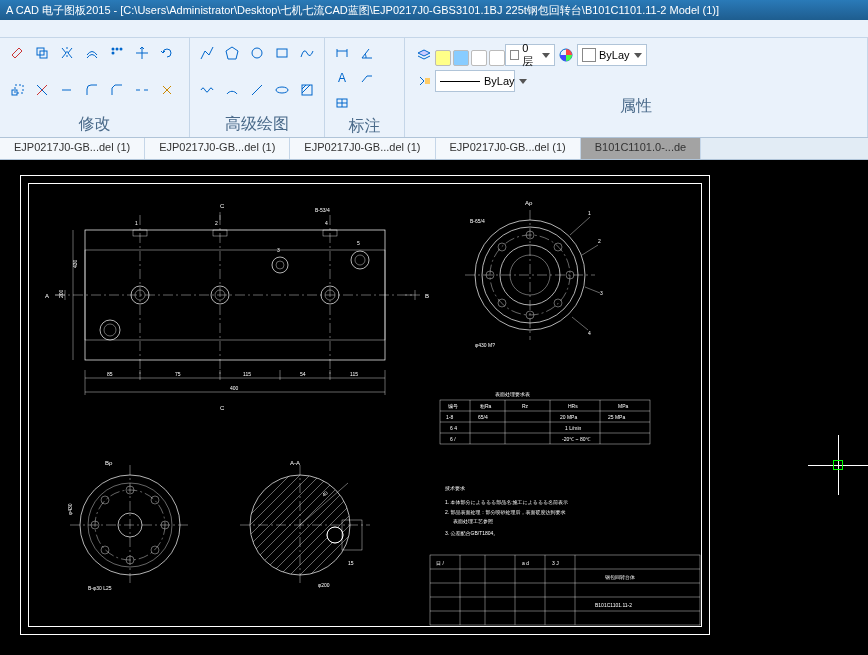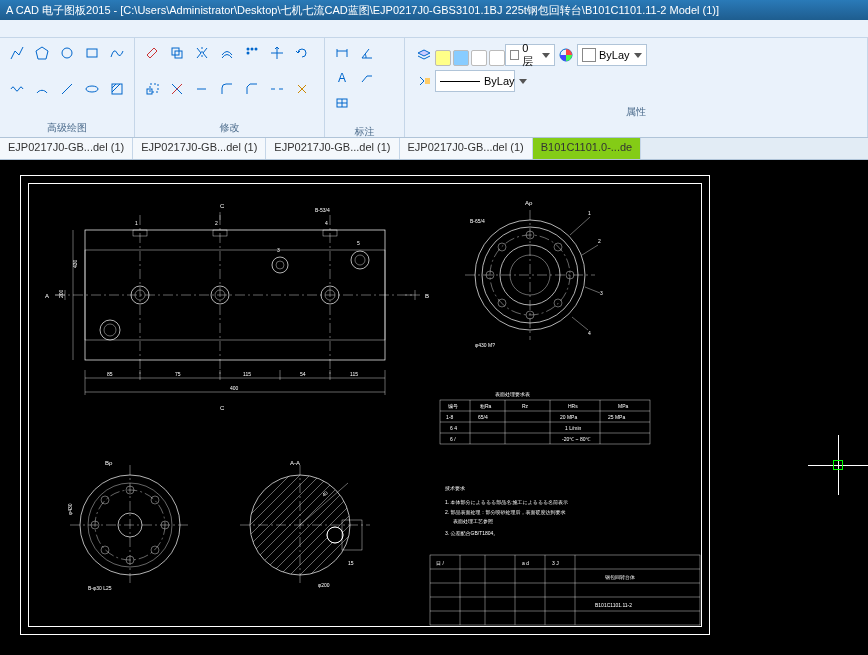--- a/index.html
+++ b/index.html
@@ -5,36 +5,36 @@
 * { margin: 0; padding: 0; box-sizing: border-box; font-family: "Microsoft YaHei", Arial, sans-serif; }
 body { width: 868px; height: 655px; overflow: hidden; background: #fff; }
 
 .title-bar { background: linear-gradient(#2a7ab8, #1e5d8f); color: #fff; font-size: 11px; padding: 3px 6px; height: 20px; white-space: nowrap; overflow: hidden; }
 
 .menu-bar { background: #eaf2fb; border-bottom: 1px solid #c5d6e8; height: 18px; display: flex; align-items: center; padding-left: 8px; font-size: 11px; color: #333; }
 
 .ribbon { background: #eaf2fb; border-bottom: 1px solid #b0c4d8; height: 100px; display: flex; }
 .ribbon-group { border-right: 1px solid #c5d6e8; padding: 4px 6px 2px; display: flex; flex-direction: column; }
 .ribbon-tools { flex: 1; display: flex; flex-wrap: wrap; gap: 3px; align-items: flex-start; }
-.ribbon-label { text-align: center; font-size: 10px; color: #4a6a8a; padding-top: 2px; margin-top: 9px; }
+.ribbon-label { text-align: center; font-size: 16px; color: #4a6a8a; padding-top: 2px; }
 .tool-btn { width: 22px; height: 22px; background: transparent; border: 1px solid transparent; border-radius: 2px; cursor: pointer; display: flex; align-items: center; justify-content: center; }
 .tool-btn svg { width: 16px; height: 16px; }
 
 .prop-group { display: flex; flex-direction: column; gap: 4px; padding: 2px; }
 .prop-row { display: flex; align-items: flex-end; }
 .prop-combo { background: #fff; border: 1px solid #b0c4d8; font-size: 11px; padding: 2px 4px; height: 22px; display: flex; align-items: center; justify-content: space-between; }
 .combo-caret { width: 0; height: 0; border-left: 4px solid transparent; border-right: 4px solid transparent; border-top: 5px solid #555; margin-left: 4px; }
 .color-swatch { width: 14px; height: 14px; border: 1px solid #888; }
 .line-sample { width: 40px; height: 2px; background: #000; }
 .pellets { display: flex; gap: 2px; }
 .pellet { width: 16px; height: 16px; border: 1px solid #bbb; background: #fff; border-radius: 2px; }
 
 .tabs { background: #e2ecf5; border-bottom: 1px solid #b0c4d8; height: 22px; display: flex; }
-.tab { padding: 3px 8px; font-size: 11px; color: #333; border-right: 1px solid #c5d6e8; background: #f4f8fc; cursor: pointer; white-space: nowrap; }
-.tab.active { background: #84cc16; }
+.tab { padding: 3px 14px; font-size: 11px; color: #333; border-right: 1px solid #c5d6e8; background: #f4f8fc; cursor: pointer; white-space: nowrap; }
+.tab.active { background: #a3a3a3; }
 
 .canvas-area { position: relative; background: #000; height: 495px; }
 .drawing-border { position: absolute; left: 20px; top: 15px; width: 690px; height: 460px; border: 1px solid #fff; }
 .inner-border { position: absolute; left: 28px; top: 23px; width: 674px; height: 444px; border: 1px solid #fff; }
 
 .crosshair { position: absolute; right: 30px; top: 305px; }
 .crosshair .h { position: absolute; width: 60px; height: 1px; background: #fff; left: -30px; top: 0; }
 .crosshair .v { position: absolute; width: 1px; height: 60px; background: #fff; left: 0; top: -30px; }
 .crosshair .box { position: absolute; width: 10px; height: 10px; border: 1px solid #0f0; left: -5px; top: -5px; }
 
@@ -48,78 +48,20 @@
 </head>
 <body>
 
 <div class="title-bar">
   <span>A CAD 电子图板2015 - [C:\Users\Administrator\Desktop\七机七流CAD蓝图\EJP0217J0-GBS3101.1BJ 225t钢包回转台\B101C1101.11-2 Model (1)]</span>
 </div>
 
 <div class="menu-bar"></div>
 
 <div class="ribbon">
-  <div class="ribbon-group" style="width:135px">
-    <div class="ribbon-tools">
-      <button class="tool-btn">
-          <svg viewBox="0 0 16 16">
-            <path d="M2 14 L6 6 L10 10 L14 2" stroke="#06c" fill="none"></path>
-          </svg>
-        </button>
-      <button class="tool-btn">
-          <svg viewBox="0 0 16 16">
-            <polygon points="8,2 14,6 12,14 4,14 2,6" stroke="#06c" fill="none"></polygon>
-          </svg>
-        </button>
-      <button class="tool-btn">
-          <svg viewBox="0 0 16 16">
-            <circle cx="8" cy="8" r="5" stroke="#06c" fill="none"></circle>
-          </svg>
-        </button>
-      <button class="tool-btn">
-          <svg viewBox="0 0 16 16">
-            <rect x="3" y="4" width="10" height="8" stroke="#06c" fill="none"></rect>
-          </svg>
-        </button>
-      <button class="tool-btn">
-          <svg viewBox="0 0 16 16">
-            <path d="M2 12 Q5 2 8 8 T14 6" stroke="#06c" fill="none"></path>
-          </svg>
-        </button>
-      <button class="tool-btn">
-          <svg viewBox="0 0 16 16">
-            <path d="M2 8 Q4 4 6 8 T10 8 T14 8" stroke="#06c" fill="none"></path>
-          </svg>
-        </button>
-      <button class="tool-btn">
-          <svg viewBox="0 0 16 16">
-            <path d="M3 12 A6 6 0 0 1 13 12" stroke="#06c" fill="none"></path>
-          </svg>
-        </button>
-      <button class="tool-btn">
-          <svg viewBox="0 0 16 16">
-            <line x1="3" y1="13" x2="13" y2="3" stroke="#06c"></line>
-          </svg>
-        </button>
-      <button class="tool-btn">
-          <svg viewBox="0 0 16 16">
-            <ellipse cx="8" cy="8" rx="6" ry="3" stroke="#06c" fill="none"></ellipse>
-          </svg>
-        </button>
-      <button class="tool-btn">
-          <svg viewBox="0 0 16 16">
-            <rect x="3" y="3" width="10" height="10" stroke="#06c" fill="none"></rect>
-            <line x1="3" y1="7" x2="7" y2="3" stroke="#06c"></line>
-            <line x1="3" y1="11" x2="11" y2="3" stroke="#06c"></line>
-          </svg>
-        </button>
-    </div>
-    <div class="ribbon-label">高级绘图</div>
-  </div>
-
   <div class="ribbon-group" style="width:190px">
     <div class="ribbon-tools">
       <button class="tool-btn">
           <svg viewBox="0 0 16 16">
             <path d="M3 10 L10 3 L13 6 L6 13 Z" stroke="#c33" fill="none"></path>
           </svg>
         </button>
       <button class="tool-btn">
           <svg viewBox="0 0 16 16">
             <rect x="3" y="3" width="7" height="7" stroke="#06c" fill="none"></rect>
@@ -191,20 +133,78 @@
             <line x1="10" y1="8" x2="14" y2="8" stroke="#06c"></line>
           </svg>
         </button>
       <button class="tool-btn">
           <svg viewBox="0 0 16 16">
             <path d="M8 8 L4 4 M8 8 L12 4 M8 8 L4 12 M8 8 L12 12" stroke="#c80"></path>
           </svg>
         </button>
     </div>
     <div class="ribbon-label">修改</div>
+  </div>
+
+  <div class="ribbon-group" style="width:135px">
+    <div class="ribbon-tools">
+      <button class="tool-btn">
+          <svg viewBox="0 0 16 16">
+            <path d="M2 14 L6 6 L10 10 L14 2" stroke="#06c" fill="none"></path>
+          </svg>
+        </button>
+      <button class="tool-btn">
+          <svg viewBox="0 0 16 16">
+            <polygon points="8,2 14,6 12,14 4,14 2,6" stroke="#06c" fill="none"></polygon>
+          </svg>
+        </button>
+      <button class="tool-btn">
+          <svg viewBox="0 0 16 16">
+            <circle cx="8" cy="8" r="5" stroke="#06c" fill="none"></circle>
+          </svg>
+        </button>
+      <button class="tool-btn">
+          <svg viewBox="0 0 16 16">
+            <rect x="3" y="4" width="10" height="8" stroke="#06c" fill="none"></rect>
+          </svg>
+        </button>
+      <button class="tool-btn">
+          <svg viewBox="0 0 16 16">
+            <path d="M2 12 Q5 2 8 8 T14 6" stroke="#06c" fill="none"></path>
+          </svg>
+        </button>
+      <button class="tool-btn">
+          <svg viewBox="0 0 16 16">
+            <path d="M2 8 Q4 4 6 8 T10 8 T14 8" stroke="#06c" fill="none"></path>
+          </svg>
+        </button>
+      <button class="tool-btn">
+          <svg viewBox="0 0 16 16">
+            <path d="M3 12 A6 6 0 0 1 13 12" stroke="#06c" fill="none"></path>
+          </svg>
+        </button>
+      <button class="tool-btn">
+          <svg viewBox="0 0 16 16">
+            <line x1="3" y1="13" x2="13" y2="3" stroke="#06c"></line>
+          </svg>
+        </button>
+      <button class="tool-btn">
+          <svg viewBox="0 0 16 16">
+            <ellipse cx="8" cy="8" rx="6" ry="3" stroke="#06c" fill="none"></ellipse>
+          </svg>
+        </button>
+      <button class="tool-btn">
+          <svg viewBox="0 0 16 16">
+            <rect x="3" y="3" width="10" height="10" stroke="#06c" fill="none"></rect>
+            <line x1="3" y1="7" x2="7" y2="3" stroke="#06c"></line>
+            <line x1="3" y1="11" x2="11" y2="3" stroke="#06c"></line>
+          </svg>
+        </button>
+    </div>
+    <div class="ribbon-label">高级绘图</div>
   </div>
 
   <div class="ribbon-group" style="width:80px">
     <div class="ribbon-tools">
       <button class="tool-btn">
           <svg viewBox="0 0 16 16">
             <line x1="3" y1="6" x2="13" y2="6" stroke="#06c"></line>
             <line x1="3" y1="4" x2="3" y2="12" stroke="#06c"></line>
             <line x1="13" y1="4" x2="13" y2="12" stroke="#06c"></line>
           </svg>

